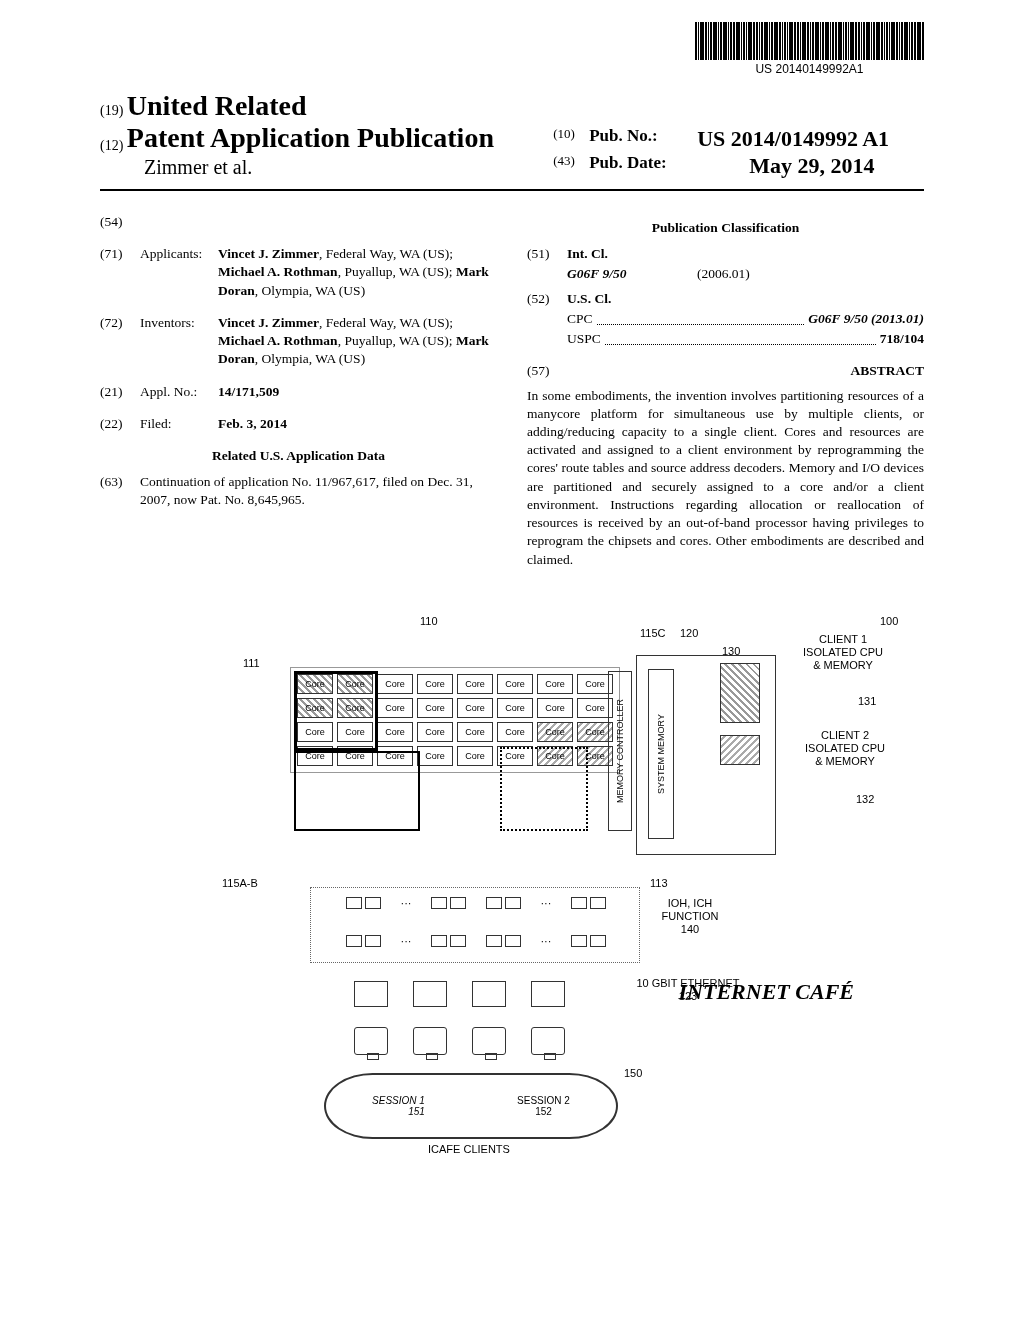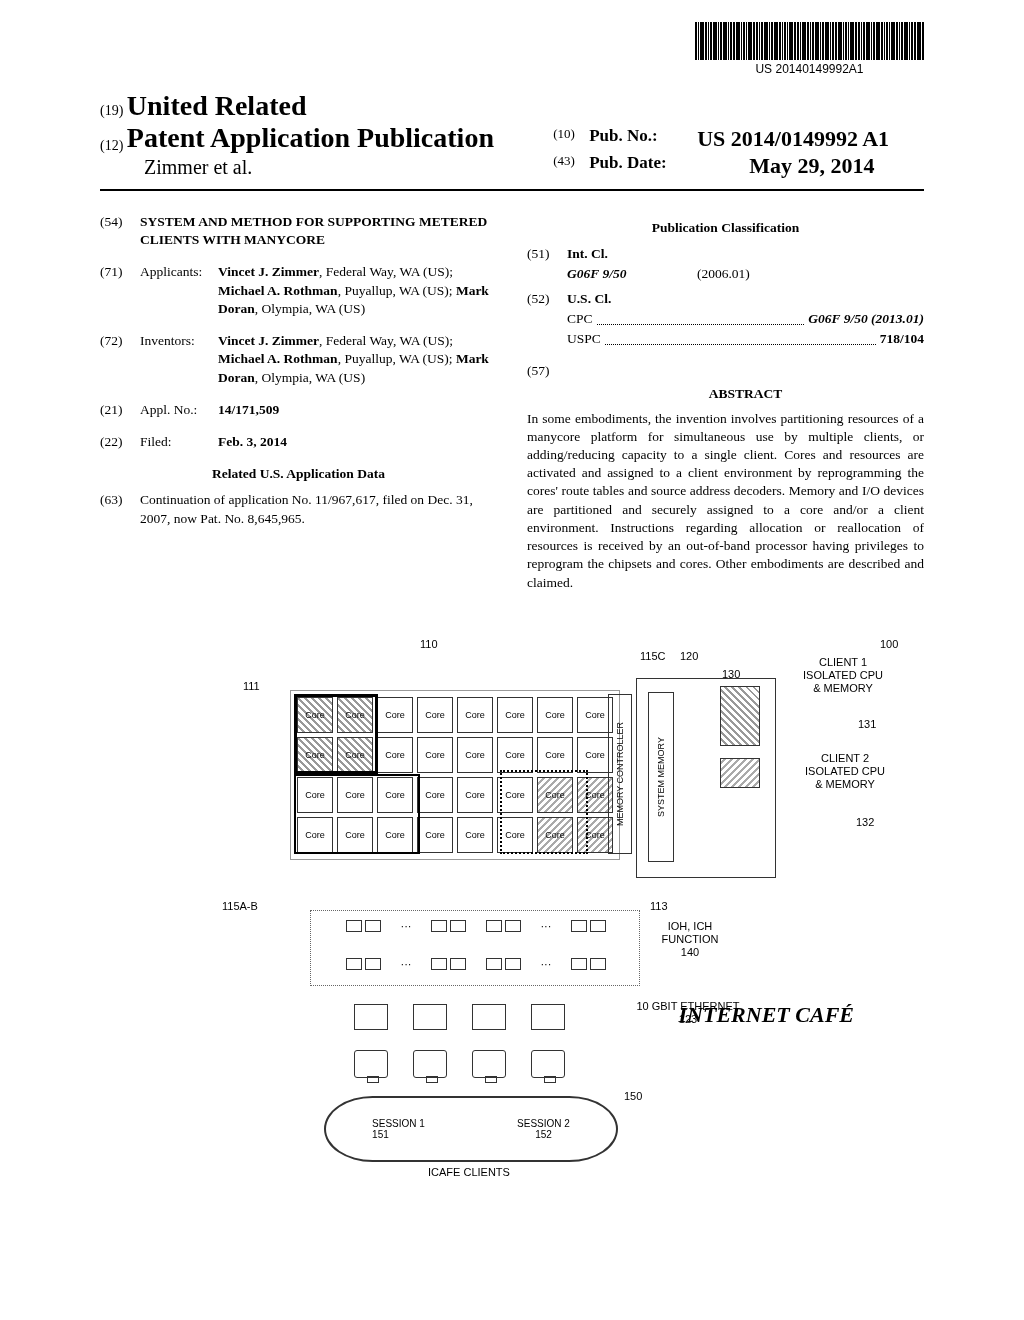--- a/index.html
+++ b/index.html
@@ -85,21 +85,21 @@
       font-size: 11px;
     }
     .core-grid {
       position: absolute;
       left: 190px; top: 70px;
       border: 1px solid #999;
       padding:4px;
     }
     .core-row { display:flex; }
     .core {
-      width: 36px; height: 36px;
+      width: 36px; height: 20px;
       border: 1px solid #333;
       margin: 2px;
       display:flex; align-items:center; justify-content:center;
       font-size: 9px;
     }
     .core.hatched { background: repeating-linear-gradient(45deg,#fff,#fff 3px,#999 3px,#999 5px); }
     .core.hatched2 { background: repeating-linear-gradient(-45deg,#fff,#fff 3px,#aaa 3px,#aaa 5px); }
     .group1{ position:absolute; left:194px; top:74px; width:84px; height:80px; border:3px solid #000; pointer-events:none;}
     .group2{ position:absolute; left:194px; top:154px; width:126px; height:80px; border:2px solid #000; pointer-events:none;}
     .group3{ position:absolute; left:400px; top:150px; width:88px; height:84px; border:2px dotted #000; pointer-events:none;}
@@ -249,21 +249,20 @@
           <span class="meta-val-date">May 29, 2014</span>
         </div>
       </div>
     </div>
   </div>
 
   <div class="body-cols">
     <div class="col">
       <div class="entry">
         <div class="entry-num">(54)</div>
-        <div class="entry-body"><b>SYSTEM AND METHOD FOR SUPPORTING METERED CLIENTS WITH MANYCORE</b></div>
       </div>
       <div class="entry">
         <div class="entry-num">(71)</div>
         <div class="entry-label">Applicants:</div>
         <div class="entry-body"><b>Vincet J. Zimmer</b>, Federal Way, WA (US); <b>Michael A. Rothman</b>, Puyallup, WA (US); <b>Mark Doran</b>, Olympia, WA (US)</div>
       </div>
       <div class="entry">
         <div class="entry-num">(72)</div>
         <div class="entry-label">Inventors:</div>
         <div class="entry-body"><b>Vincet J. Zimmer</b>, Federal Way, WA (US); <b>Michael A. Rothman</b>, Puyallup, WA (US); <b>Mark Doran</b>, Olympia, WA (US)</div>
@@ -304,21 +303,21 @@
         <div class="dotline"></div>
         <div class="italic">G06F 9/50 (2013.01)</div>
       </div>
       <div class="entry-compact" style="padding-left:40px; margin-bottom:14px;">
         <div>USPC</div>
         <div class="dotline"></div>
         <div><b>718/104</b></div>
       </div>
       <div class="entry-compact" style="margin-bottom:6px;">
         <div class="entry-num">(57)</div>
-        <div style="flex:1; text-align:center;margin-top:23px;"><b>ABSTRACT</b></div>
+        <div style="flex:1; text-align:right;"><b>ABSTRACT</b></div>
       </div>
       <div class="abstract-text">In some embodiments, the invention involves partitioning resources of a manycore platform for simultaneous use by multiple clients, or adding/reducing capacity to a single client. Cores and resources are activated and assigned to a client environment by reprogramming the cores' route tables and source address decoders. Memory and I/O devices are partitioned and securely assigned to a core and/or a client environment. Instructions regarding allocation or reallocation of resources is received by an out-of-band processor having privileges to reprogram the chipsets and cores. Other embodiments are described and claimed.</div>
     </div>
   </div>
 
   <div class="figure-area">
     <div class="label" style="left:320px; top:18px;">110</div>
     <div class="label" style="left:143px; top:60px;">111</div>
     <div class="label" style="left:540px; top:30px;">115C</div>
     <div class="label" style="left:580px; top:30px;">120</div>
@@ -439,19 +438,19 @@
       <div class="nic"></div>
     </div>
     <div class="monitor-row">
       <div class="monitor"></div>
       <div class="monitor"></div>
       <div class="monitor"></div>
       <div class="monitor"></div>
     </div>
 
     <div class="cloud">
-      <div style="text-align:left;"><span>SESSION 1</span><br><span>151</span></div>
+      <div style="text-align:right;font-style:italic;"><span>SESSION 1</span><br><span>151</span></div>
       <div style="text-align:center;"><span>SESSION 2</span><br><span>152</span></div>
     </div>
     <div class="label" style="left:328px; top:546px;">ICAFE CLIENTS</div>
   </div>
 
 </div>
 
 </body></html>

